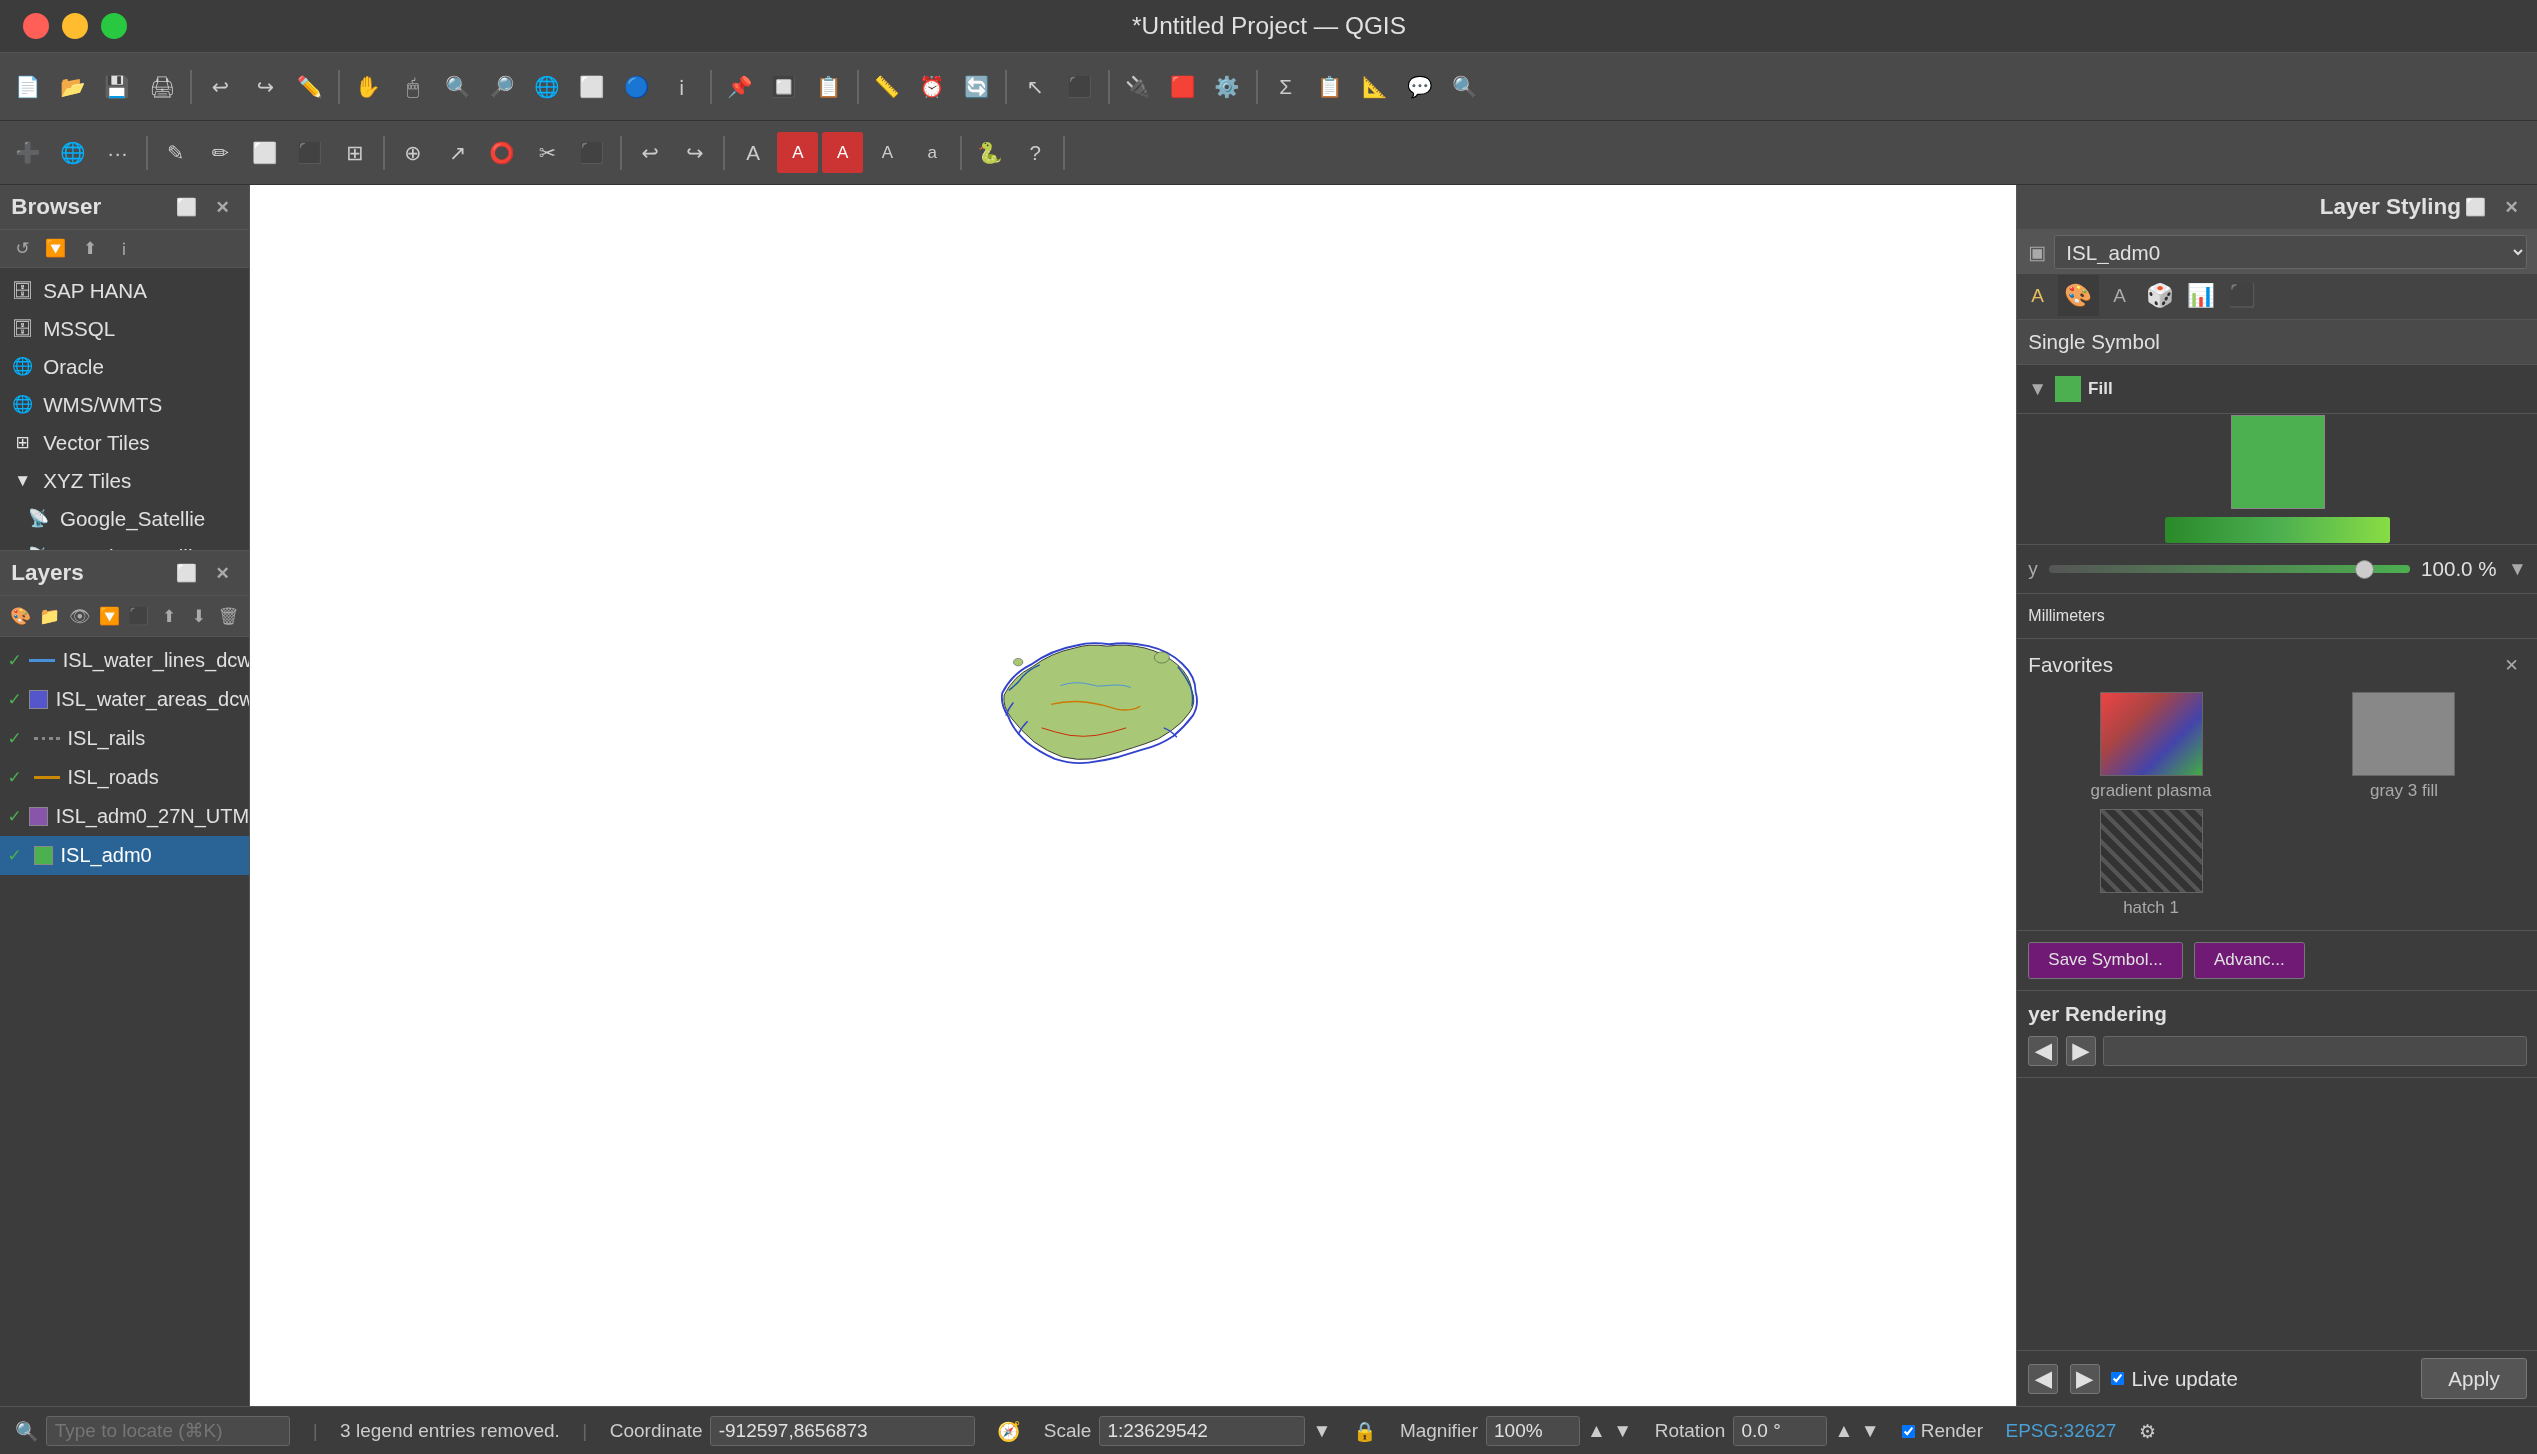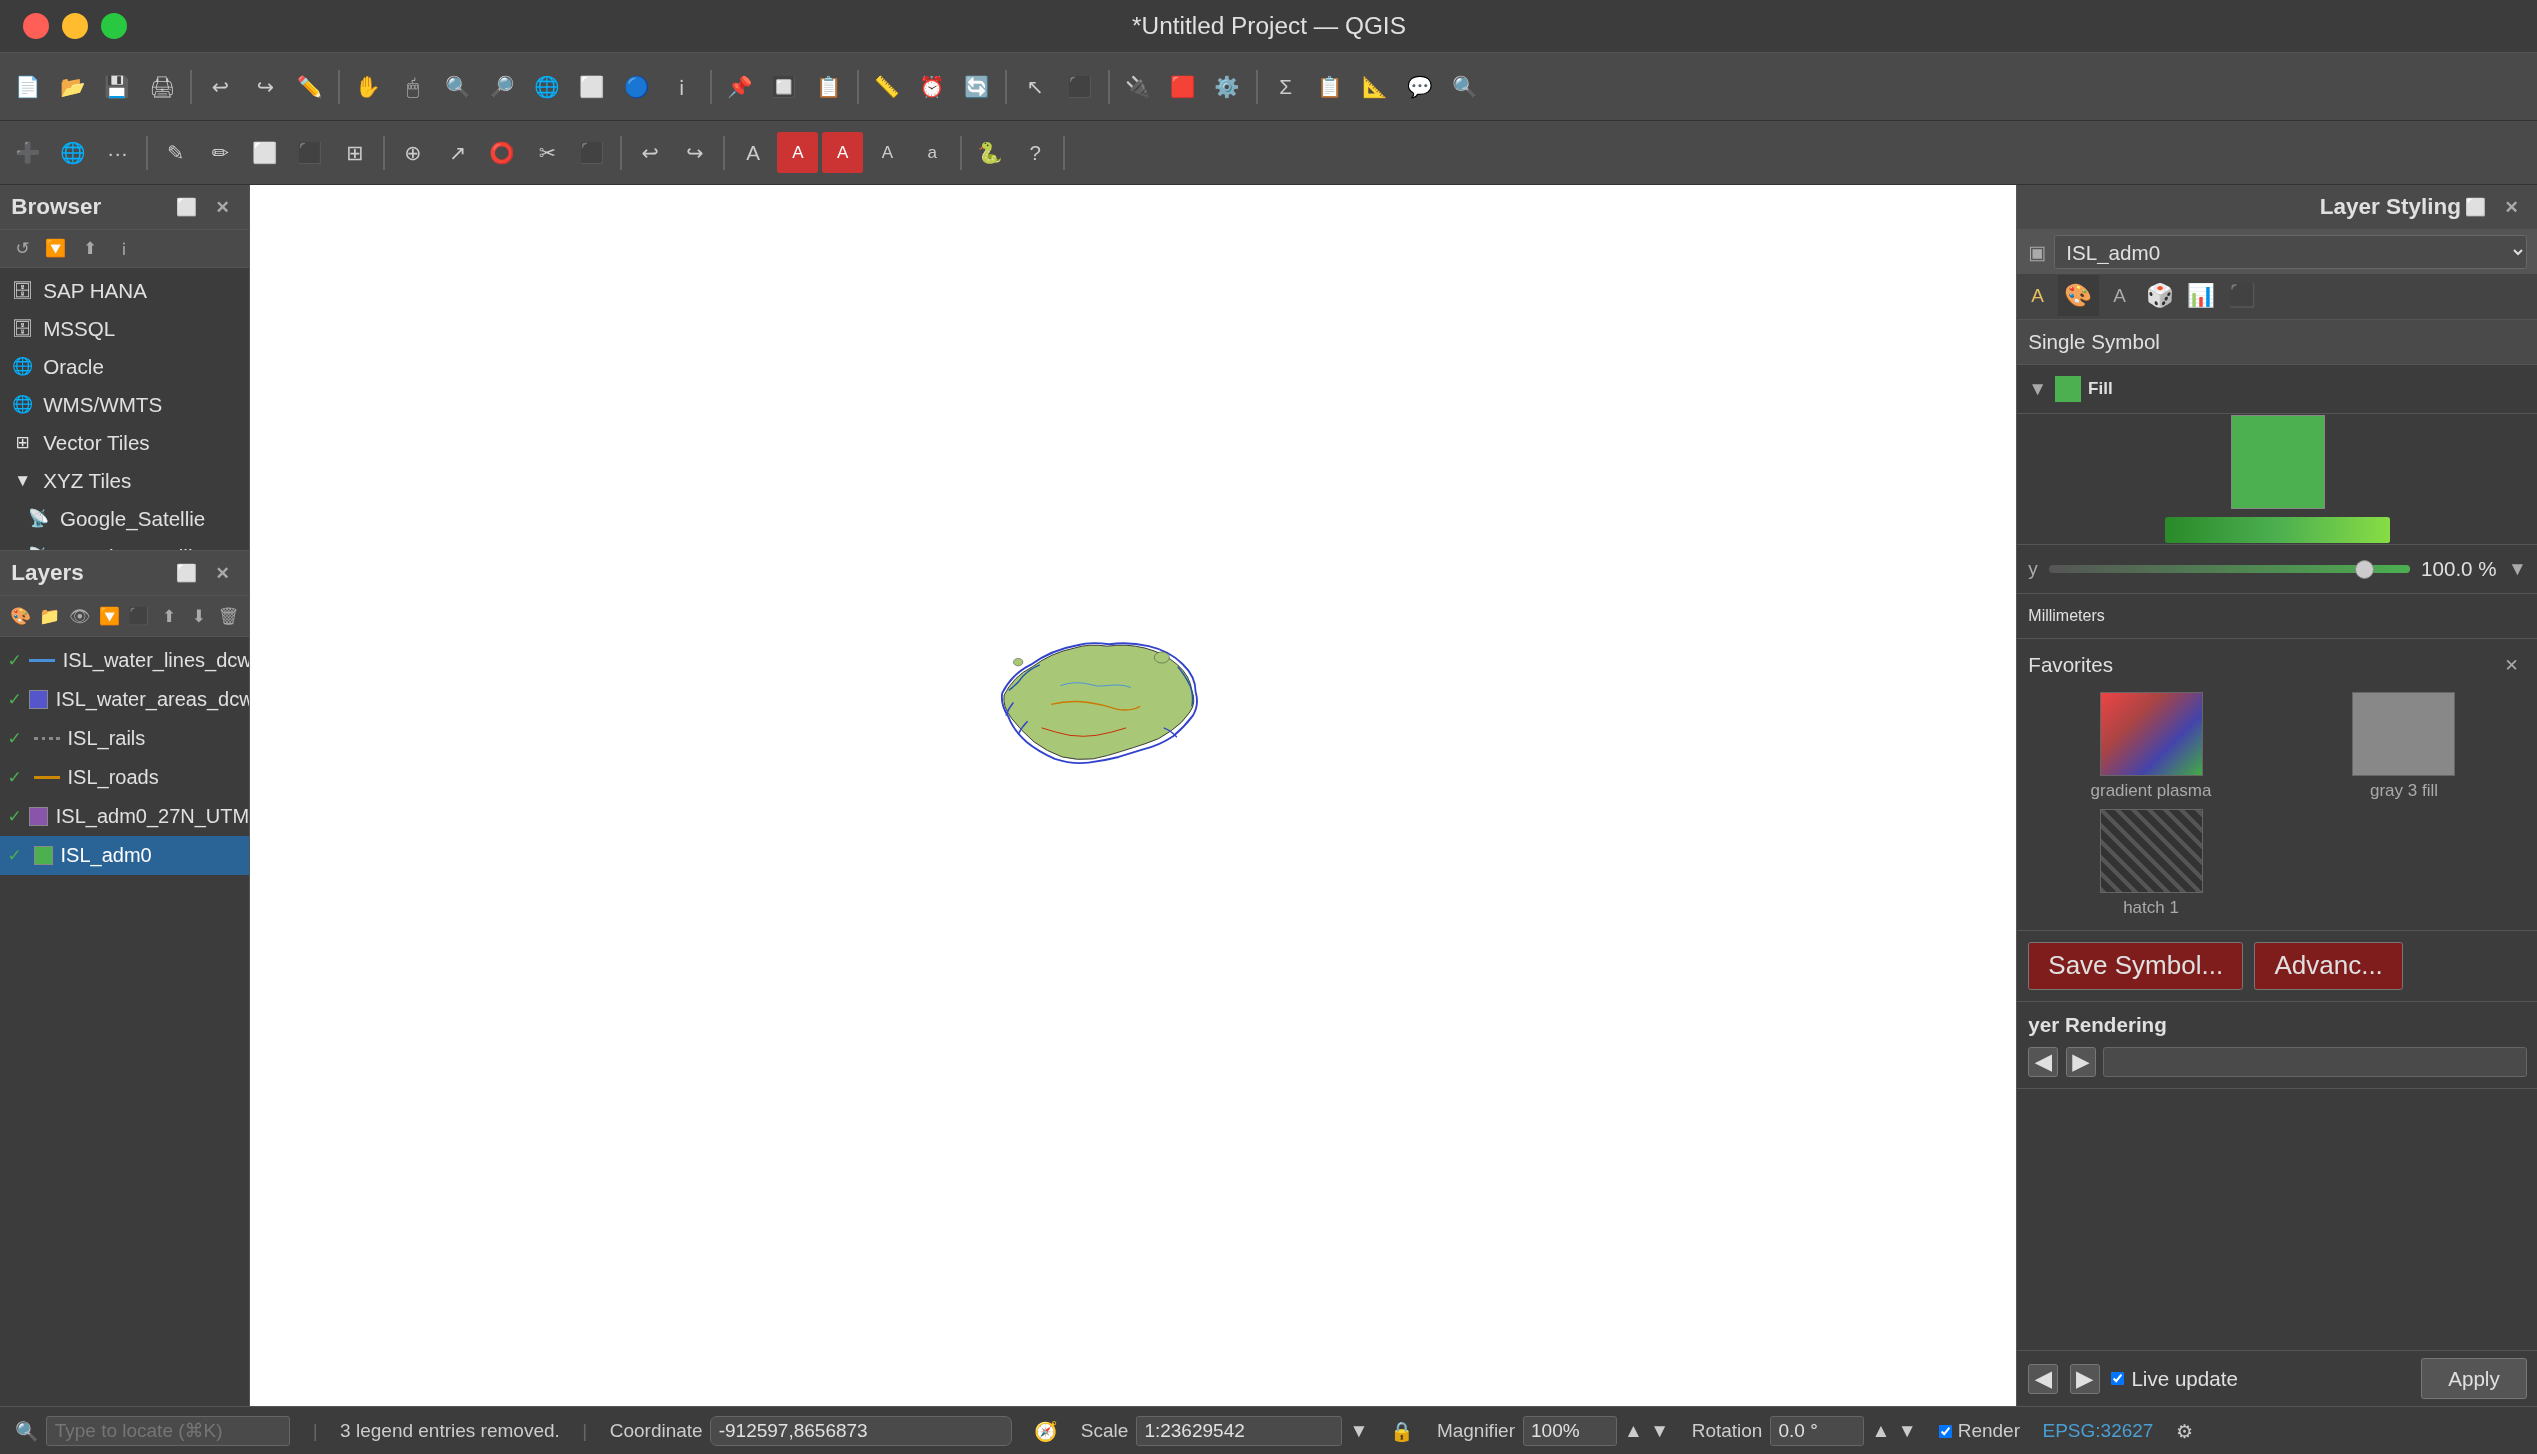--- a/index.html
+++ b/index.html
@@ -431,24 +431,24 @@
 
     .symbol-buttons {
       display: flex;
       gap: 11.3px;
       padding: 11.3px;
       background: #3c3c3c;
       border-bottom: 0.9px solid #555;
     }
     .sym-btn {
       padding: 7.5px 19px;
-      background: #7f1d1d;
+      background: #701a75;
       border: 0.9px solid #777;
       color: #e0e0e0;
-      font-size: 26px;
+      font-size: 17px;
       cursor: pointer;
       border-radius: 2.8px;
     }
 
     .layer-rendering-section {
       padding: 11.3px;
       background: #3c3c3c;
       border-bottom: 0.9px solid #555;
     }
     .lr-title { font-size: 20.6px; font-weight: bold; margin-bottom: 9.4px; }
@@ -882,21 +882,21 @@
 <div class="statusbar">
   <div class="status-item">
     <span>🔍</span>
     <input type="text" class="status-input" style="width: 244px;" placeholder="Type to locate (⌘K)">
   </div>
   <span class="status-sep">|</span>
   <span>3 legend entries removed.</span>
   <span class="status-sep">|</span>
   <div class="status-item">
     <span>Coordinate</span>
-    <input type="text" class="status-input" style="width: 302px; border-radius: 7px;" value="-912597,8656873">
+    <input type="text" class="status-input" style="width: 265px;" value="-912597,8656873">
   </div>
   <span>🧭</span>
   <div class="status-item">
     <span>Scale</span>
     <input type="text" class="status-input" style="width: 206px;" value="1:23629542">
     <span>▼</span>
   </div>
   <span>🔒</span>
   <div class="status-item">
     <span>Magnifier</span>

